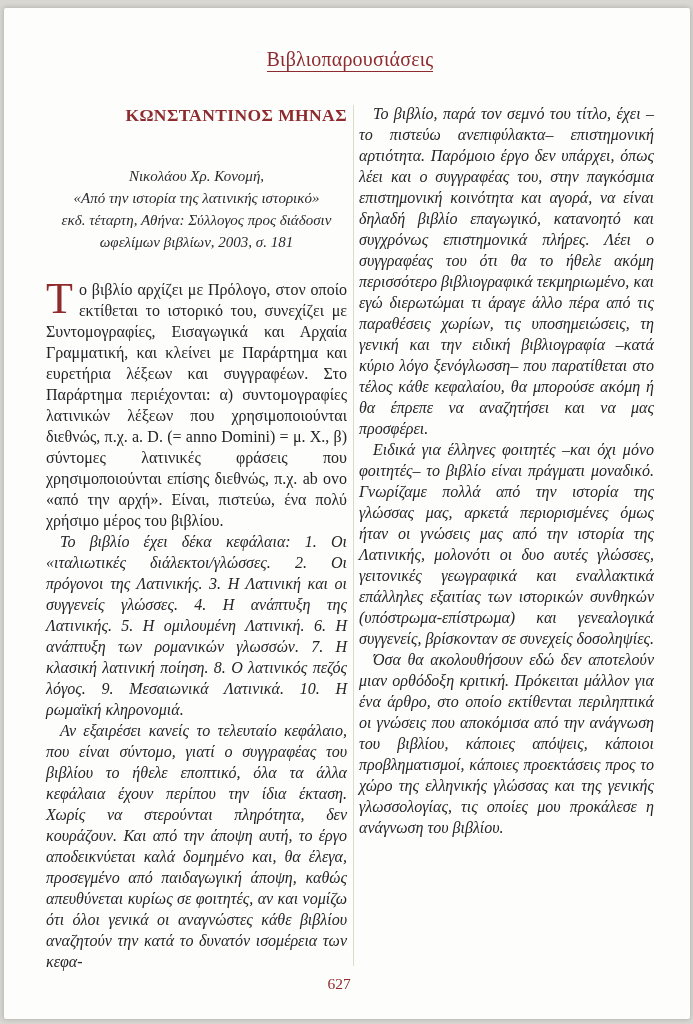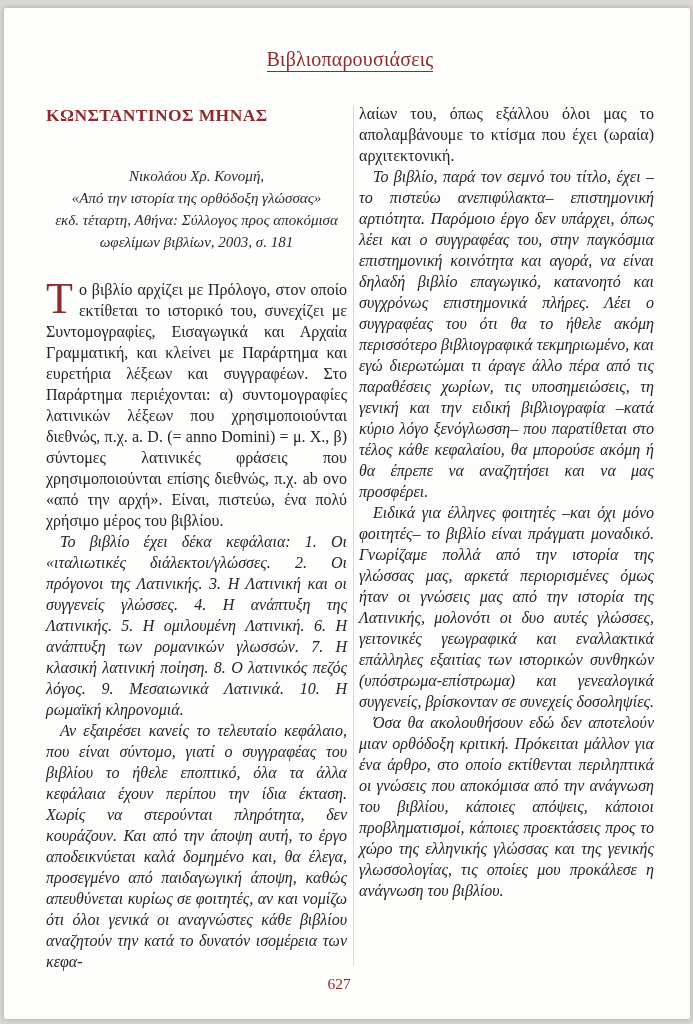--- a/index.html
+++ b/index.html
@@ -55,21 +55,21 @@
     width:1px;
     background:var(--divider);
     margin:2px 5px 6px 6px;
     flex:0 0 1px;
   }
   .col-right{flex:1;}
   .author-heading{
     font-size:17.5px;
     font-weight:bold;
     color:var(--maroon);
-    text-align:left;
+    text-align:right;
     letter-spacing:.4px;
     margin:2px 0 34px 0;
   }
   .citation{
     font-style:italic;
     font-size:15px;
     line-height:22px;
     text-align:center;
     margin-bottom:26px;
     color:#2a2a2e;
@@ -103,36 +103,35 @@
       <span class="running-head-text">Βιβλιοπαρουσιάσεις</span>
     </div>
 
     <div class="columns">
 
       <div class="col col-left">
         <div class="author-heading">ΚΩΝΣΤΑΝΤΙΝΟΣ ΜΗΝΑΣ</div>
 
         <div class="citation">
           <div>Νικολάου Χρ. Κονομή,</div>
-          <div>«Από την ιστορία της ορθόδοξη γλώσσας»</div>
-          <div>εκδ. τέταρτη, Αθήνα: Σύλλογος προς αποκόμισα</div>
+          <div>«Από την ιστορία της λατινικής ιστορικό»</div>
+          <div>εκδ. τέταρτη, Αθήνα: Σύλλογος προς διάδοσιν</div>
           <div>ωφελίμων βιβλίων, 2003, σ. 181</div>
         </div>
 
         <p class="opening"><span class="dropcap">Τ</span><span>ο βιβλίο αρχίζει με Πρόλογο, στον οποίο εκτίθεται το ιστορικό του, συνεχίζει με Συντομογραφίες, Εισαγωγικά και Αρχαία Γραμματική, και κλείνει με Παράρτημα και ευρετήρια λέξεων και συγγραφέων. Στο Παράρτημα περιέχονται: α) συντομογραφίες λατινικών λέξεων που χρησιμοποιούνται διεθνώς, π.χ. a. D. (= anno Domini) = μ. Χ., β) σύντομες λατινικές φράσεις που χρησιμοποιούνται επίσης διεθνώς, π.χ. ab ovo «από την αρχή». Είναι, πιστεύω, ένα πολύ χρήσιμο μέρος του βιβλίου.</span></p>
 
         <p class="indent">Το βιβλίο έχει δέκα κεφάλαια: 1. Οι «ιταλιωτικές διάλεκτοι/γλώσσες. 2. Οι πρόγονοι της Λατινικής. 3. Η Λατινική και οι συγγενείς γλώσσες. 4. Η ανάπτυξη της Λατινικής. 5. Η ομιλουμένη Λατινική. 6. Η ανάπτυξη των ρομανικών γλωσσών. 7. Η κλασική λατινική ποίηση. 8. Ο λατινικός πεζός λόγος. 9. Μεσαιωνικά Λατινικά. 10. Η ρωμαϊκή κληρονομιά.</p>
 
         <p class="indent">Αν εξαιρέσει κανείς το τελευταίο κεφάλαιο, που είναι σύντομο, γιατί ο συγγραφέας του βιβλίου το ήθελε εποπτικό, όλα τα άλλα κεφάλαια έχουν περίπου την ίδια έκταση. Χωρίς να στερούνται πληρότητα, δεν κουράζουν. Και από την άποψη αυτή, το έργο αποδεικνύεται καλά δομημένο και, θα έλεγα, προσεγμένο από παιδαγωγική άποψη, καθώς απευθύνεται κυρίως σε φοιτητές, αν και νομίζω ότι όλοι γενικά οι αναγνώστες κάθε βιβλίου αναζητούν την κατά το δυνατόν ισομέρεια των κεφα-</p>
       </div>
 
       <div class="divider"></div>
 
       <div class="col col-right">
-        <p>λαίων του, όπως εξάλλου όλοι μας το απολαμβάνουμε το κτίσμα που έχει (ωραία) αρχιτεκτονική.</p>
 
         <p class="indent">Το βιβλίο, παρά τον σεμνό του τίτλο, έχει –το πιστεύω ανεπιφύλακτα– επιστημονική αρτιότητα. Παρόμοιο έργο δεν υπάρχει, όπως λέει και ο συγγραφέας του, στην παγκόσμια επιστημονική κοινότητα και αγορά, να είναι δηλαδή βιβλίο επαγωγικό, κατανοητό και συγχρόνως επιστημονικά πλήρες. Λέει ο συγγραφέας του ότι θα το ήθελε ακόμη περισσότερο βιβλιογραφικά τεκμηριωμένο, και εγώ διερωτώμαι τι άραγε άλλο πέρα από τις παραθέσεις χωρίων, τις υποσημειώσεις, τη γενική και την ειδική βιβλιογραφία –κατά κύριο λόγο ξενόγλωσση– που παρατίθεται στο τέλος κάθε κεφαλαίου, θα μπορούσε ακόμη ή θα έπρεπε να αναζητήσει και να μας προσφέρει.</p>
 
         <p class="indent">Ειδικά για έλληνες φοιτητές –και όχι μόνο φοιτητές– το βιβλίο είναι πράγματι μοναδικό. Γνωρίζαμε πολλά από την ιστορία της γλώσσας μας, αρκετά περιορισμένες όμως ήταν οι γνώσεις μας από την ιστορία της Λατινικής, μολονότι οι δυο αυτές γλώσσες, γειτονικές γεωγραφικά και εναλλακτικά επάλληλες εξαιτίας των ιστορικών συνθηκών (υπόστρωμα-επίστρωμα) και γενεαλογικά συγγενείς, βρίσκονταν σε συνεχείς δοσοληψίες.</p>
 
         <p class="indent">Όσα θα ακολουθήσουν εδώ δεν αποτελούν μιαν ορθόδοξη κριτική. Πρόκειται μάλλον για ένα άρθρο, στο οποίο εκτίθενται περιληπτικά οι γνώσεις που αποκόμισα από την ανάγνωση του βιβλίου, κάποιες απόψεις, κάποιοι προβληματισμοί, κάποιες προεκτάσεις προς το χώρο της ελληνικής γλώσσας και της γενικής γλωσσολογίας, τις οποίες μου προκάλεσε η ανάγνωση του βιβλίου.</p>
 
       </div>
 
     </div>

